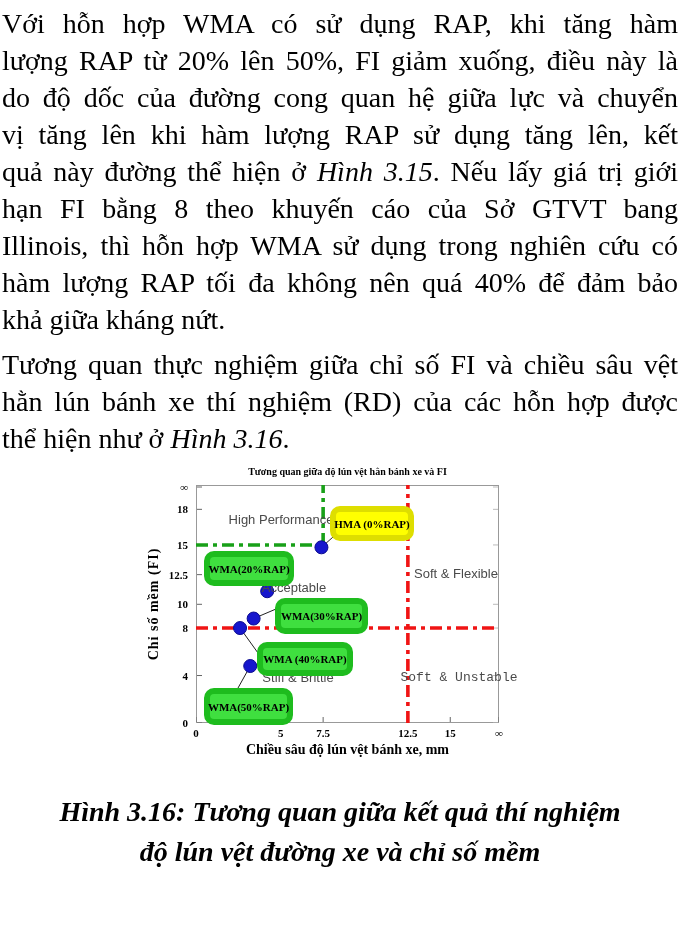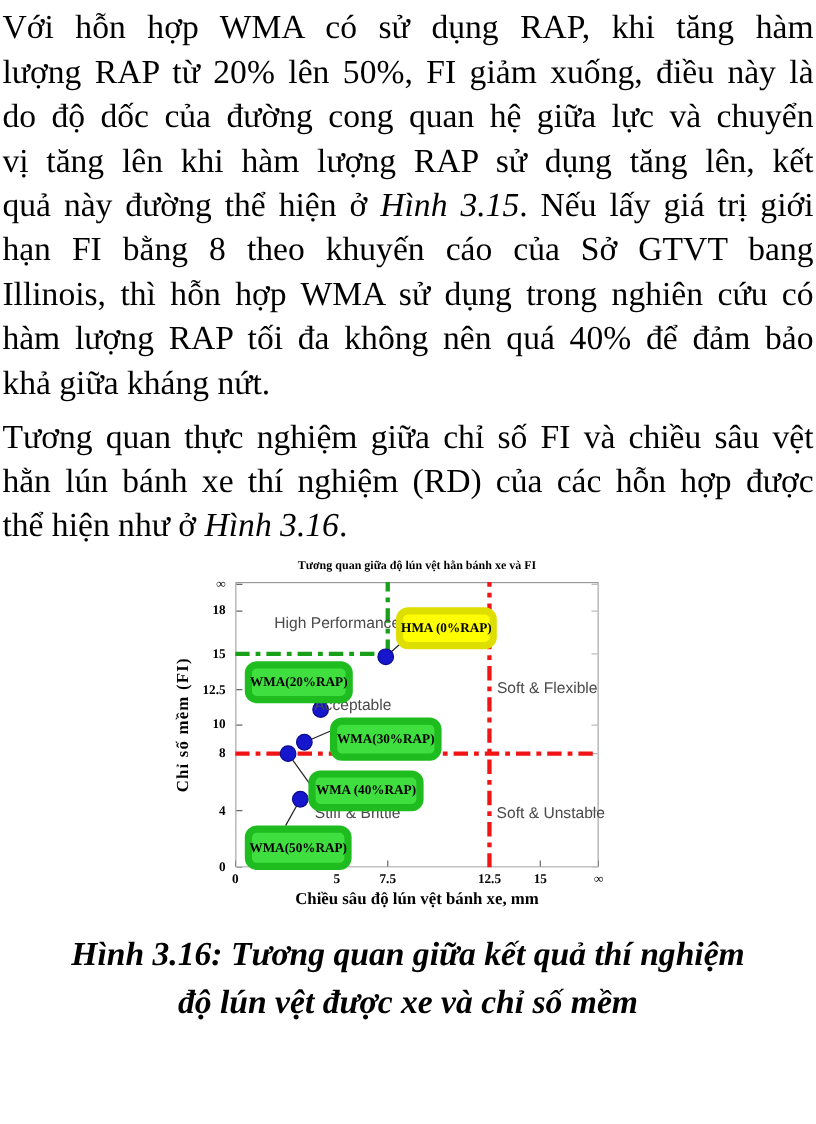--- a/index.html
+++ b/index.html
@@ -26,28 +26,28 @@
            font-family:"Liberation Serif",serif;}
   .c0{left:134px;top:21px;width:72px;height:23px;}
   .c1{left:8px;top:66px;width:78px;height:23px;}
   .c2{left:79px;top:113px;width:81px;height:24px;}
   .c3{left:61px;top:157px;width:84px;height:22px;}
   .c4{left:8px;top:203px;width:77px;height:25px;}
   .r-hp{left:85px;top:34px;}
   .r-acc{left:98px;top:102px;}
   .r-sf{left:260px;top:88px;}
   .r-sb{left:102px;top:192px;}
-  .r-su{left:263px;top:192px;}
+  .r-su{left:263px;top:192px;font-family:Liberation Mono, monospace;}
   .yticks{position:absolute;left:0;top:27px;width:60px;height:238px;}
   .ytick{position:absolute;right:4px;width:56px;text-align:right;font-size:11px;font-weight:bold;line-height:16px;}
   .xticks{position:absolute;left:64px;top:266px;width:303px;height:18px;}
   .xtick{position:absolute;top:2px;width:40px;text-align:center;font-size:11px;font-weight:bold;line-height:14px;}
   .fig-xlabel{position:absolute;left:64px;top:284px;width:303px;text-align:center;
               font-size:14px;font-weight:bold;white-space:nowrap;}
-  .caption{margin-top:10px;text-align:center;font-weight:bold;font-style:italic;
+  .caption{margin-top:26px;text-align:center;font-weight:bold;font-style:italic;
            font-size:28px;line-height:40px;}
 </style>
 </head>
 <body>
 
 <div class="page">
 
   <div class="para para-1">
     <div class="line j"><span>Với hỗn hợp WMA có sử dụng RAP, khi tăng hàm</span></div>
     <div class="line j"><span>lượng RAP từ 20% lên 50%, FI giảm xuống, điều này là</span></div>
@@ -140,17 +140,17 @@
         <div class="xtick" style="left: 107.125px;">7.5</div>
         <div class="xtick" style="left: 191.875px;">12.5</div>
         <div class="xtick" style="left: 234.25px;">15</div>
         <div class="xtick" style="left: 283px;">∞</div>
       </div>
     <div class="fig-xlabel">Chiều sâu độ lún vệt bánh xe, mm</div>
   </figure>
 
   <div class="caption">
     <div>Hình 3.16: Tương quan giữa kết quả thí nghiệm</div>
-    <div>độ lún vệt được xe và chỉ số mềm</div>
+    <div>độ lún vệt đường xe và chỉ số mềm</div>
   </div>
 
 
 </div>
 
 </body></html>

